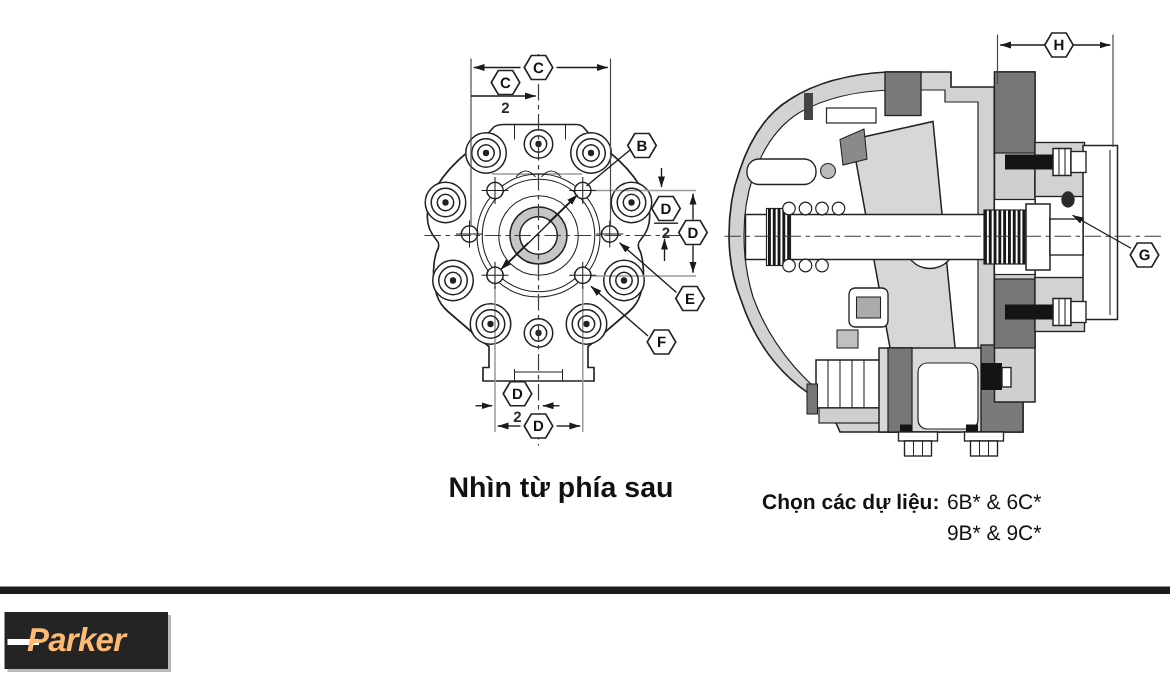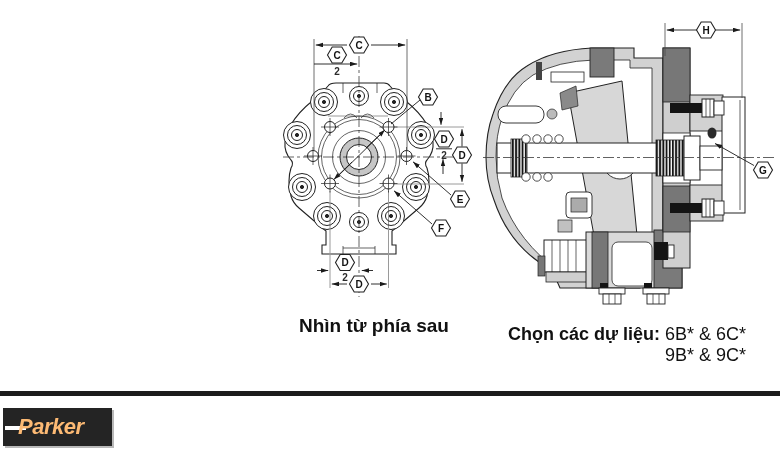--- a/index.html
+++ b/index.html
@@ -13,21 +13,21 @@
   .dim{stroke:#1a1a1a;stroke-width:0.9;fill:none;}
   .ldr{stroke:#1a1a1a;stroke-width:0.9;fill:none;}
   .ext{stroke:#4a4a4a;stroke-width:0.8;fill:none;}
   .gray{stroke:#9a9a9a;stroke-width:1;fill:none;}
   .cl{stroke:#3a3a3a;stroke-width:0.8;fill:none;stroke-dasharray:11 3 3 3;}
   .oln{stroke:#222;stroke-width:1.1;fill:#fff;}
   .thin{stroke:#222;stroke-width:0.7;fill:none;}
   .hole{stroke:#222;stroke-width:1;fill:#fff;}
   .cap-left{position:absolute;left:299px;top:315px;font-size:19px;font-weight:700;color:#111;white-space:nowrap;}
   .note{position:absolute;left:508px;top:324px;display:grid;grid-template-columns:auto auto;column-gap:5px;row-gap:1px;
-        font-size:18px;color:#111;line-height:20px;white-space:nowrap;}
+        font-size:14px;color:#111;line-height:20px;white-space:nowrap;}
   .note .lbl{font-weight:700;}
   .rule{position:absolute;left:0;top:391px;width:780px;height:4.5px;background:#1c1c1c;}
   .logo{position:absolute;left:3px;top:408px;width:109px;height:38px;background:#242424;
         box-shadow:2px 2px 0 #b9b9b9;}
   .logo .wordmark{position:absolute;left:15px;top:6px;color:#fdba74;font-style:italic;font-weight:700;
         font-size:22px;letter-spacing:-0.5px;}
   .logo .dash{position:absolute;left:2px;top:18px;width:21px;height:4px;background:#fff;}
 </style>
 </head>
 <body>

